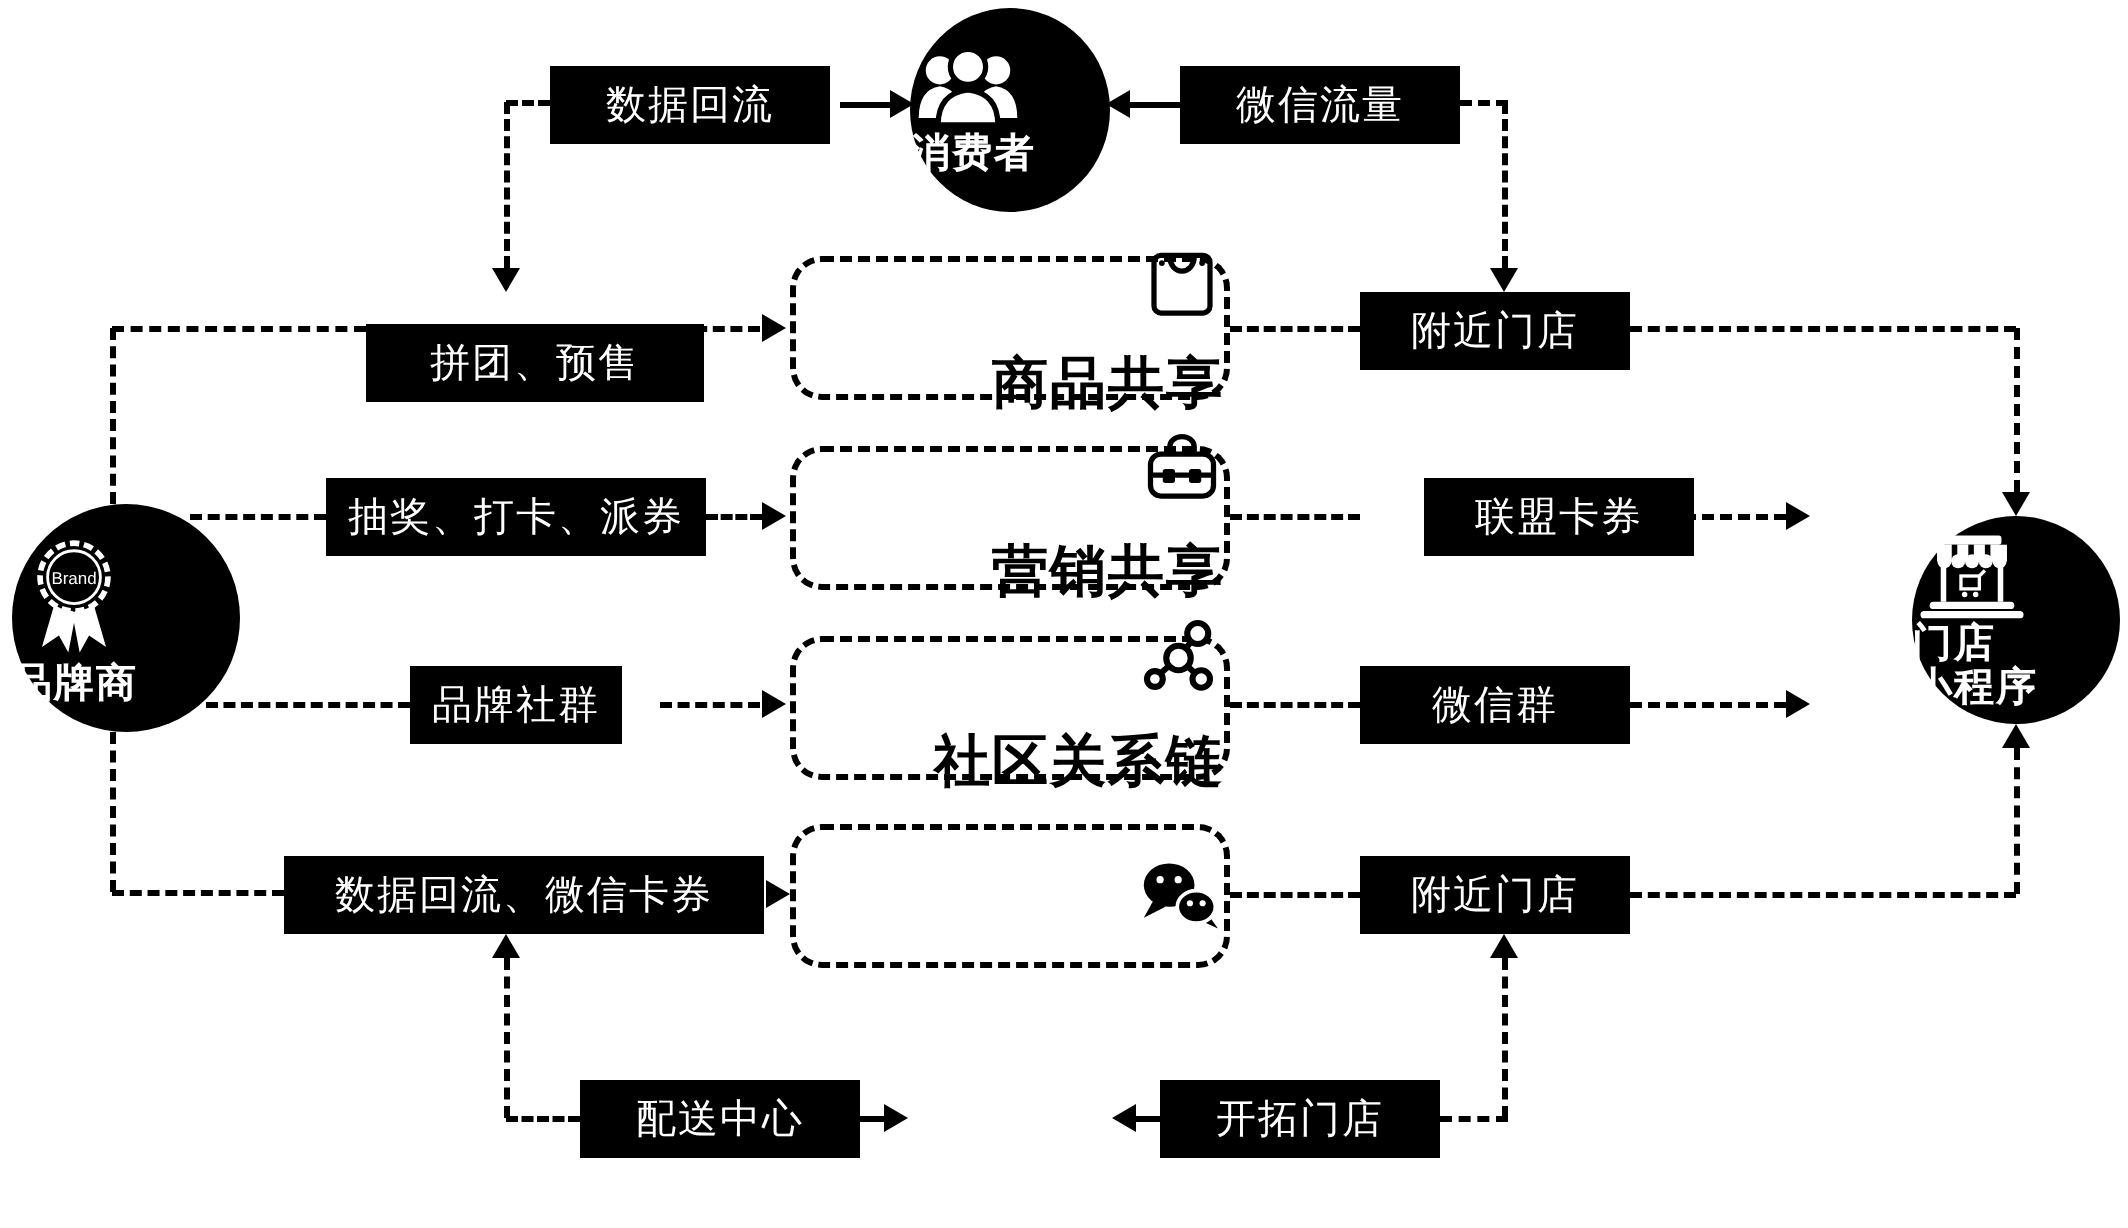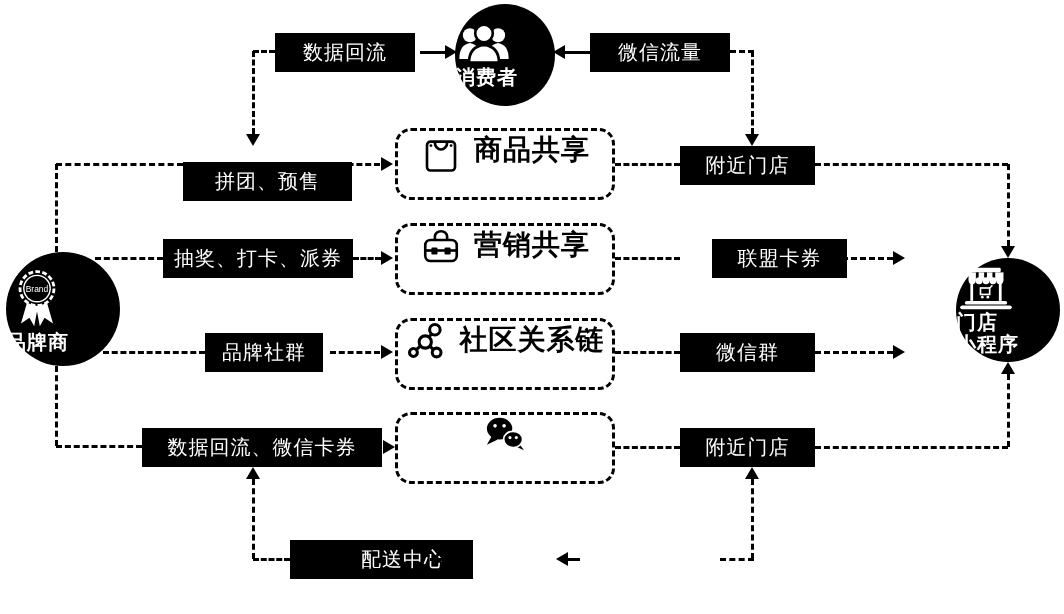--- a/index.html
+++ b/index.html
@@ -3,21 +3,21 @@
 <meta charset="utf-8">
 <style>
   html,body{margin:0;padding:0;background:#fff;}
   #canvas{position:relative;width:1064px;height:614px;background:#fff;overflow:hidden;
           font-family:"Liberation Sans","DejaVu Sans",sans-serif;}
   
   .blabel{position:absolute;height:39px;background:#000;color:#fff;display:flex;
           align-items:center;justify-content:center;font-size:20px;letter-spacing:1px;white-space:nowrap;}
   
   .cbox{position:absolute;left:395px;width:220px;height:72px;border:3px dashed #000;border-radius:16px;
-        background:#fff;display:flex;align-items:flex-start;justify-content:center;gap:12px;box-sizing:border-box;}
+        background:#fff;display:flex;align-items:flex-end;justify-content:center;gap:12px;box-sizing:border-box;flex-direction:column;}
   .cbox .cap{font-size:28px;font-weight:bold;color:#000;letter-spacing:1px;white-space:nowrap;}
   
   .node{position:absolute;background:#000;border-radius:50%;display:flex;flex-direction:column;
         align-items:flex-start;justify-content:center;color:#fff;}
   .nlabel{font-size:20px;font-weight:bold;line-height:1.12;text-align:center;letter-spacing:1px;}
   
   .hline{position:absolute;height:0;border-top:3px dashed #000;}
   .vline{position:absolute;width:0;border-left:3px dashed #000;}
   .hsolid{position:absolute;height:0;border-top:3px solid #000;}
   .ah{position:absolute;width:0;height:0;}
@@ -87,22 +87,25 @@
   </div>
 
 
   <div class="blabel" style="left:275px;top:33px;width:140px;text-align:right;">
     <span>数据回流</span>
   </div>
   <div class="blabel" style="left:590px;top:33px;width:140px;">
     <span>微信流量</span>
   </div>
 
-  <div class="blabel" style="left:290px;top:540px;width:140px;padding-left:43px;">
+  <div class="blabel" style="left:290px;top:540px;width:140px;">
     <span>配送中心</span>
+  </div>
+  <div class="blabel" style="left:580px;top:540px;width:140px;">
+    <span>开拓门店</span>
   </div>
 
   <div class="blabel" style="left:183px;top:146px;width:169px;margin-top:16px;">
     <span>拼团、预售</span>
   </div>
   <div class="cbox" style="top:128px;">
     <span>
       <svg width="42" height="44" viewBox="0 0 48 48" fill="none" stroke="#000" stroke-width="3">
         <rect x="8" y="11" width="32" height="33" rx="4"></rect>
         <path d="M17,12 a7,8 0 0 0 14,0"></path>
@@ -128,21 +131,21 @@
         <rect x="13" y="24.5" width="7" height="8" rx="1.5" fill="#000" stroke="none"></rect>
         <rect x="28" y="24.5" width="7" height="8" rx="1.5" fill="#000" stroke="none"></rect>
       </svg>
     </span>
     <span class="cap">营销共享</span>
   </div>
   <div class="blabel" style="left:680px;top:239px;width:135px;margin-left:32px;">
     <span>联盟卡券</span>
   </div>
 
-  <div class="blabel" style="left:205px;top:333px;width:118px;">
+  <div class="blabel" style="left:205px;top:333px;width:106px;">
     <span>品牌社群</span>
   </div>
   <div class="cbox" style="top:318px;">
     <span>
       <svg width="42" height="42" viewBox="0 0 48 48" fill="none" stroke="#000" stroke-width="3.5">
         <line x1="22" y1="24" x2="32" y2="11"></line>
         <line x1="22" y1="24" x2="9" y2="35"></line>
         <line x1="22" y1="24" x2="34" y2="35"></line>
         <circle cx="22" cy="24" r="7" fill="#fff"></circle>
         <circle cx="33" cy="10" r="6" fill="#fff"></circle>

